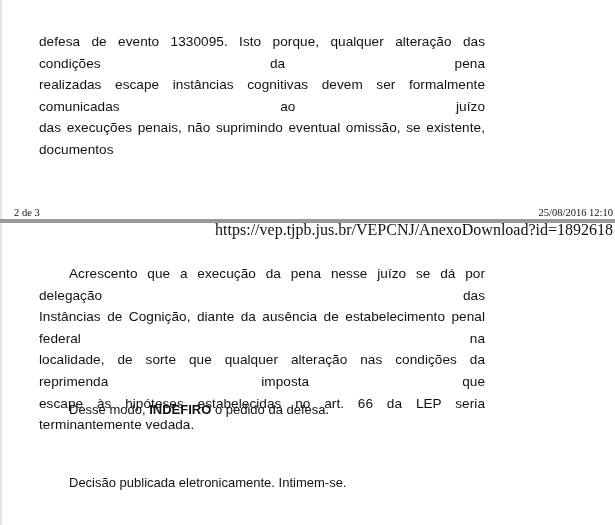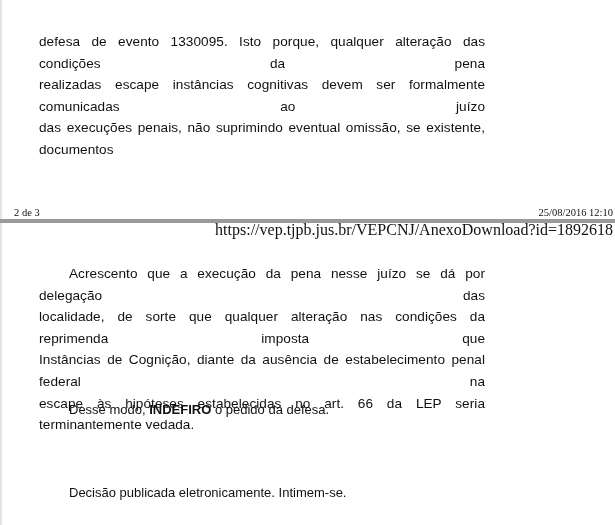--- a/index.html
+++ b/index.html
@@ -100,22 +100,22 @@
   <span class="footer-left">2 de 3</span>
   <span class="footer-right">25/08/2016 12:10</span>
 </div>
 
 <div class="page-break-bar"></div>
 
 <div class="header-url">https://vep.tjpb.jus.br/VEPCNJ/AnexoDownload?id=1892618</div>
 
 <div class="para" style="top: 263px;">
   <div style="text-align-last: justify;"><span class="first-line-indent"></span><span>Acrescento que a execução da pena nesse juízo se dá por delegação das</span></div>
+  <div style="text-align-last: justify;">Instâncias de Cognição, diante da ausência de estabelecimento penal federal na</div>
   <div style="text-align-last: justify;">localidade, de sorte que qualquer alteração nas condições da reprimenda imposta que</div>
-  <div style="text-align-last: justify;">Instâncias de Cognição, diante da ausência de estabelecimento penal federal na</div>
   <div style="text-align-last: left;">escape às hipóteses estabelecidas no art. 66 da LEP seria terminantemente vedada.</div>
 </div>
 
 <div class="para-simple" style="top: 401px;">
   <span>Desse modo, </span><b>INDEFIRO</b><span> o pedido da defesa.</span>
 </div>
 
-<div class="para-simple" style="top: 484px; text-align: center;">Decisão publicada eletronicamente. Intimem-se.</div>
+<div class="para-simple" style="top: 474px; text-align: center;">Decisão publicada eletronicamente. Intimem-se.</div>
 
 </body></html>

